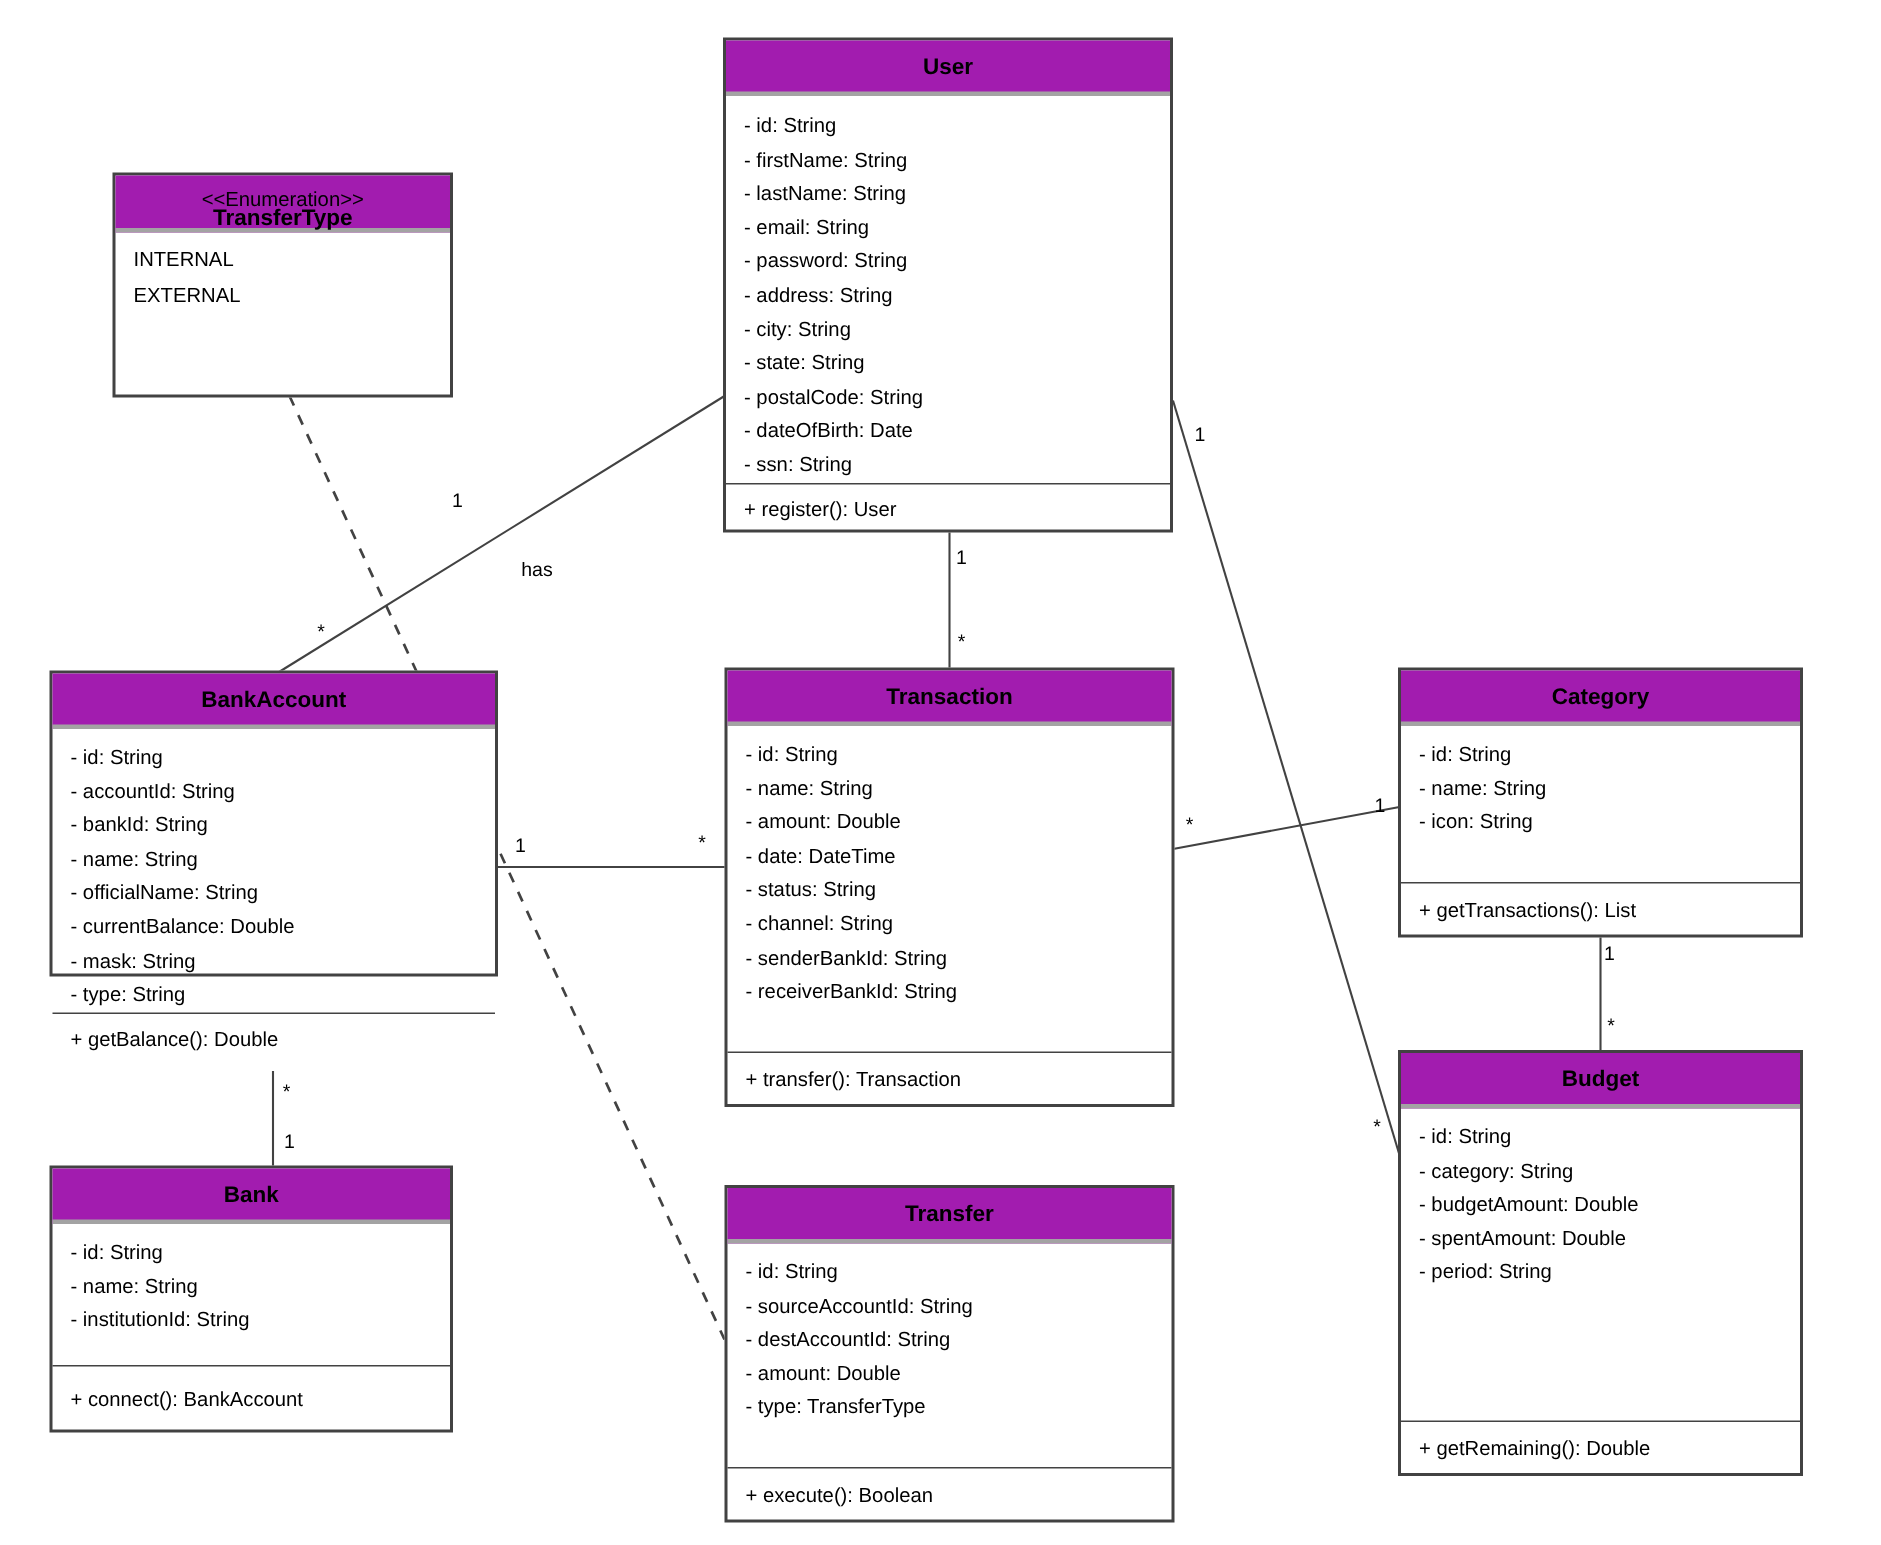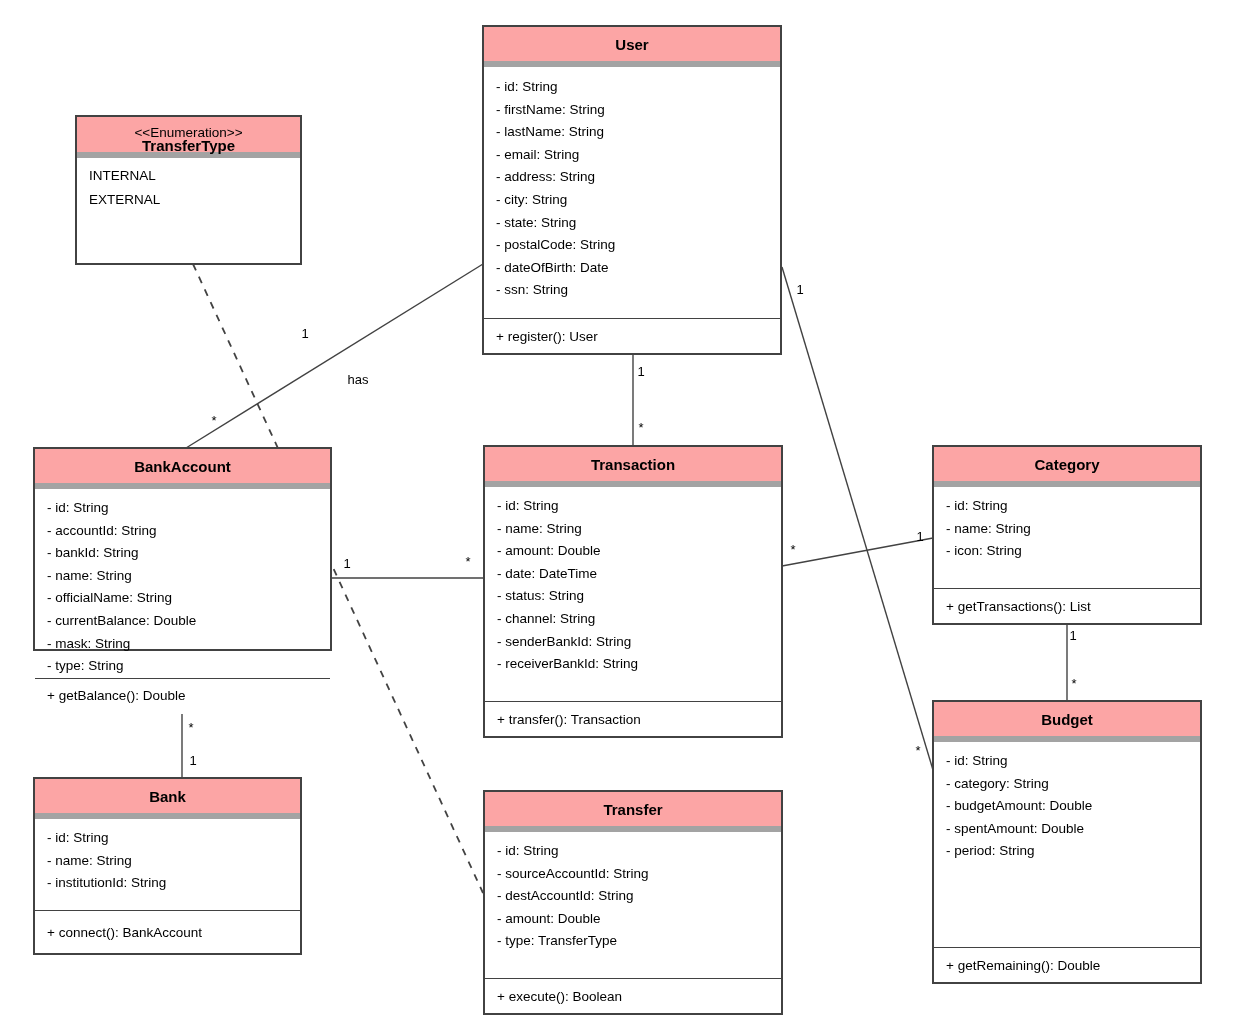--- a/index.html
+++ b/index.html
@@ -11,21 +11,21 @@
   .edges { position:absolute; left:0; top:0; z-index:0; }
   .edges line { stroke:#424242; stroke-width:1.4; }
   .edges line.dashed { stroke-dasharray:7 7; stroke-width:1.8; }
 
   .uml-class {
     position:absolute; display:flex; flex-direction:column;
     background:#ffffff; border:2px solid #424242; box-sizing:border-box;
     z-index:1;
   }
   .uml-header {
-    flex:0 0 34px; background:#fca5a5; border-bottom:6px solid #a3a3a3;
+    flex:0 0 34px; background:#a21caf; border-bottom:3px solid #a3a3a3;
     display:flex; align-items:center; justify-content:center;
     font-weight:bold; font-size:15px;
   }
   .uml-attrs { flex:1 1 auto; padding:8px 6px 0 12px; font-size:13.5px; line-height:22.6px; }
   .uml-methods {
     flex:0 0 34px; border-top:1px solid #424242;
     display:flex; align-items:center; padding-left:12px; font-size:13.5px;text-align:right;
   }
 
   
@@ -81,20 +81,21 @@
     </div>
   </div>
 
   <div class="uml-class c-user">
     <div class="uml-header">User</div>
     <div class="uml-attrs">
       <div>- id: String</div>
       <div>- firstName: String</div>
       <div>- lastName: String</div>
       <div>- email: String</div>
+      <div>- password: String</div>
       <div>- address: String</div>
       <div>- city: String</div>
       <div>- state: String</div>
       <div>- postalCode: String</div>
       <div>- dateOfBirth: Date</div>
       <div>- ssn: String</div>
     </div>
     <div class="uml-methods">+ register(): User</div>
   </div>
 

